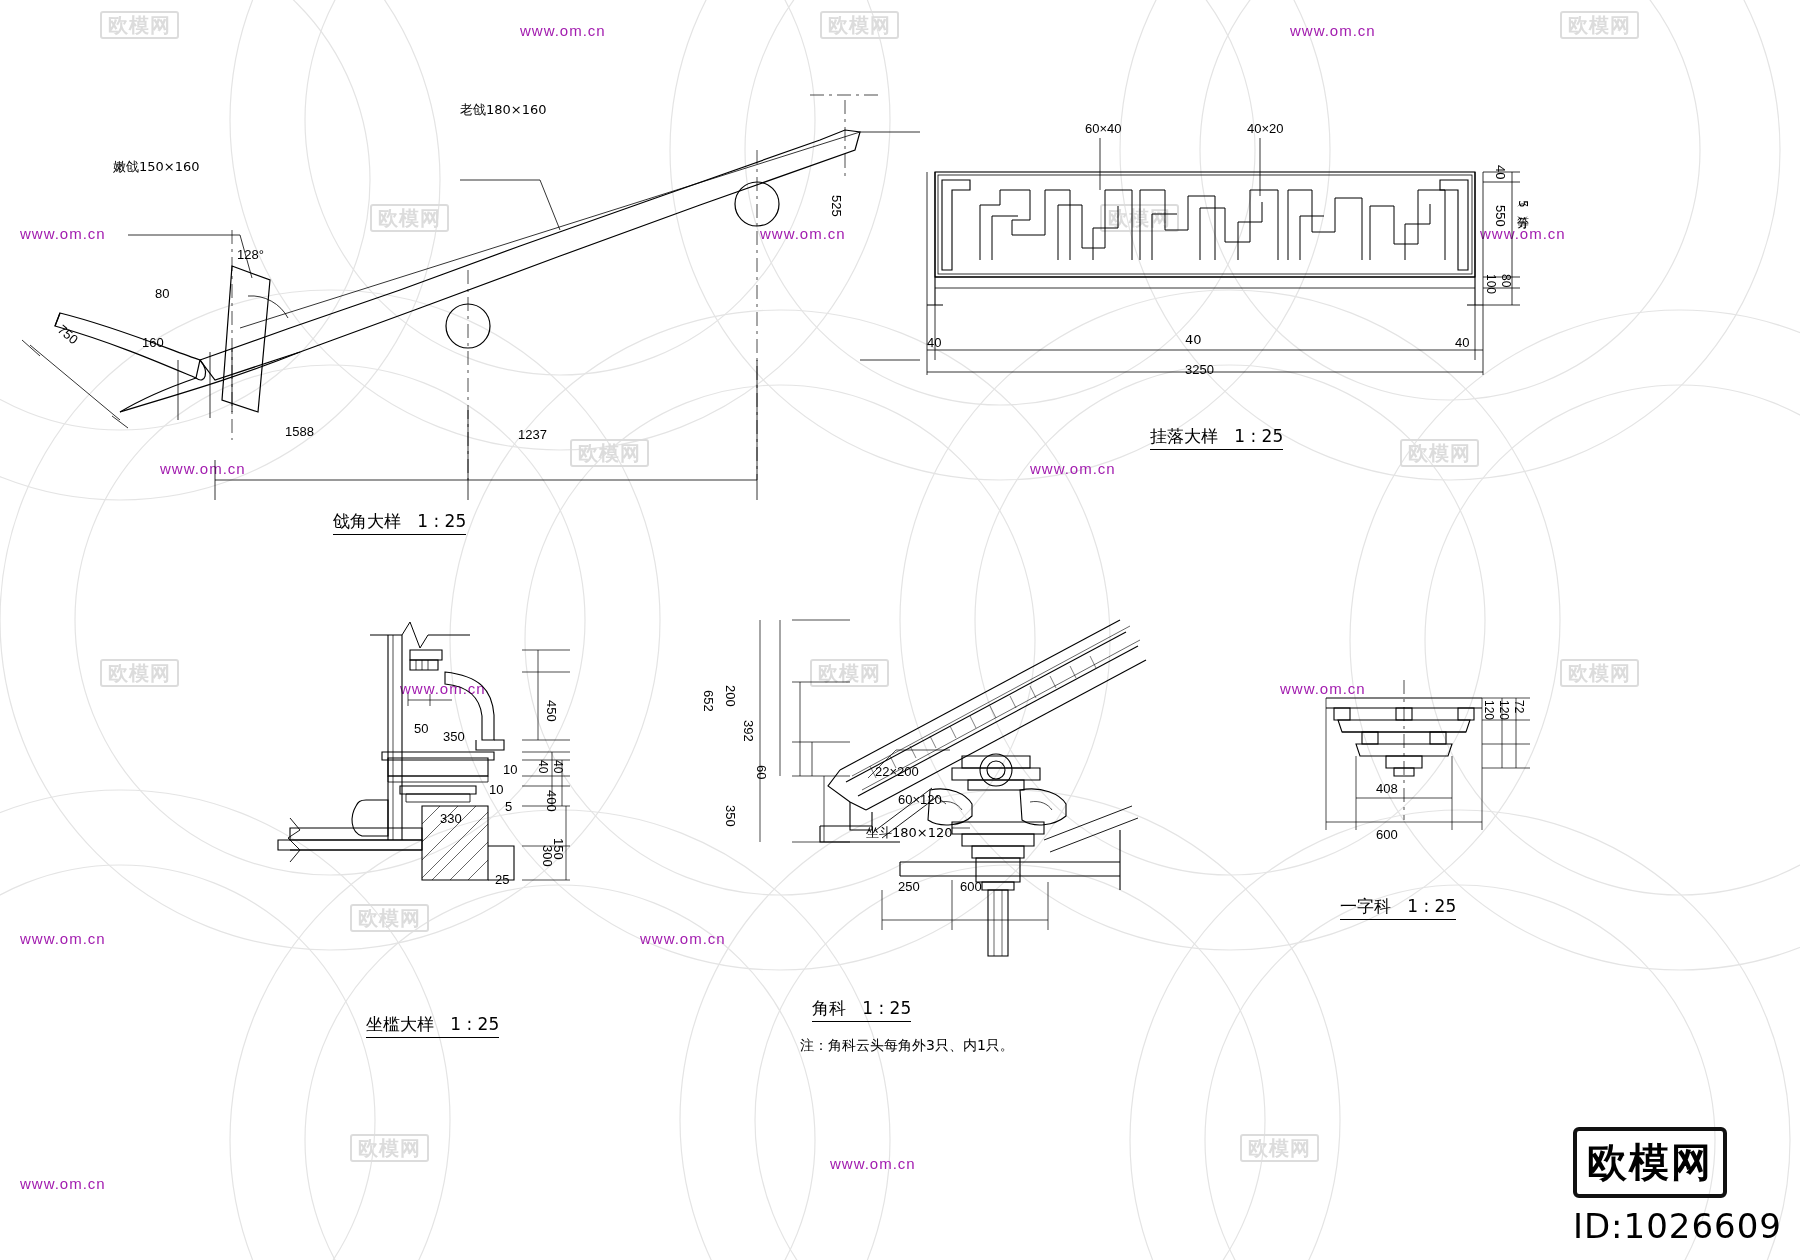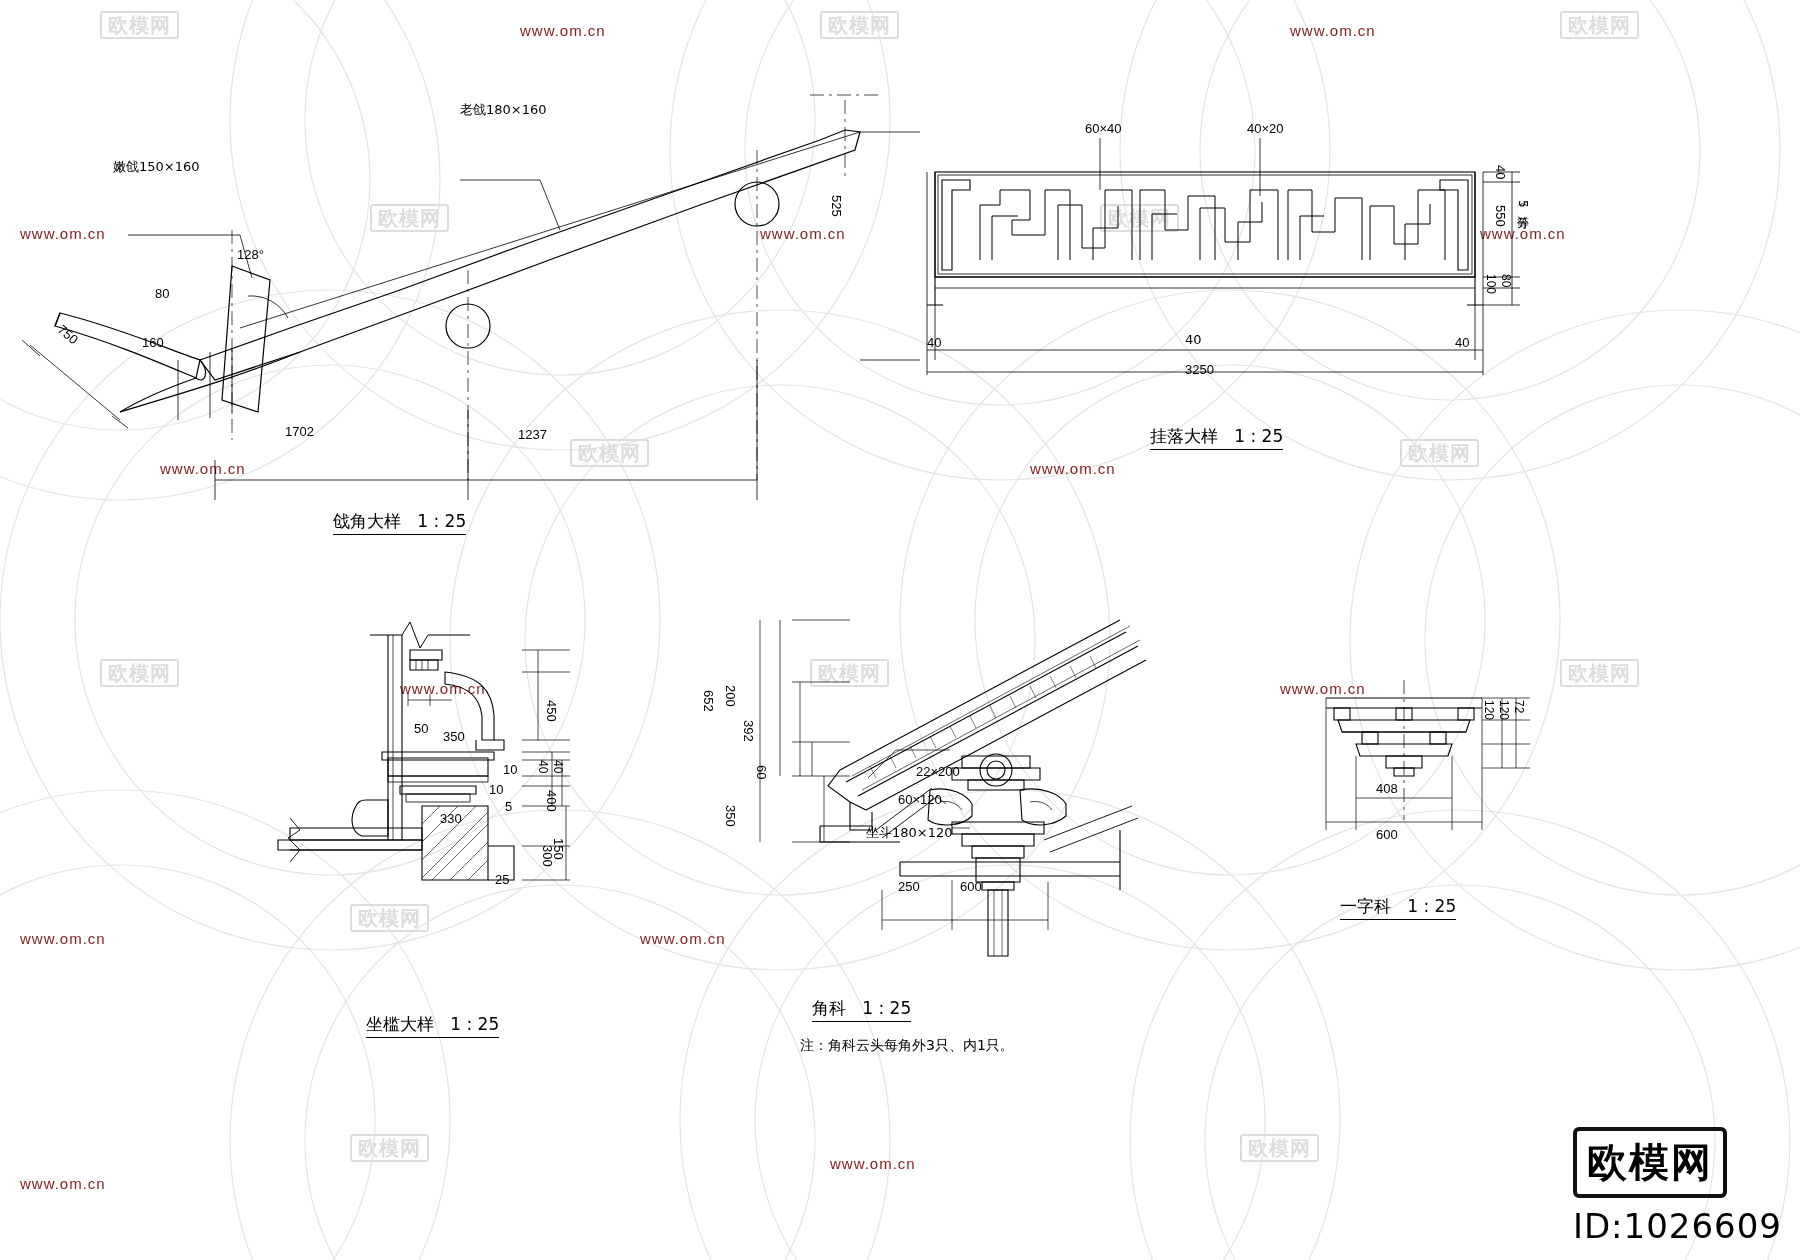--- a/index.html
+++ b/index.html
@@ -8,21 +8,21 @@
     background:#ffffff;
     font-family:"Liberation Sans", sans-serif;
     color:#000;
     position:relative;
     overflow:hidden;
   }
   .sheet{position:absolute;left:0;top:0;width:1800px;height:1260px;}
   .wm-layer{position:absolute;left:0;top:0;width:1800px;height:1260px;pointer-events:none;}
   .wm{
     position:absolute;
-    color:#7f1d1d;
+    color:#a21caf;
     font-size:15px;
     letter-spacing:1px;
     white-space:nowrap;
     font-family:"Liberation Sans", sans-serif;
   }
   .wm.logo{
     font-size:20px;
     font-weight:bold;
     color:#dcdcdc;
   }
@@ -178,21 +178,21 @@
     </g>
   </svg>
 
   <div class="lbl cn" style="left:460px;top:103px;">老戗180×160</div>
   <div class="lbl cn" style="left:113px;top:160px;">嫩戗150×160</div>
   <div class="lbl" style="left:237px;top:248px;">128°</div>
   <div class="lbl" style="left:155px;top:287px;">80</div>
   <div class="lbl" style="left:142px;top:336px;">160</div>
   <div class="lbl" style="left:57px;top:328px;transform:rotate(40deg);">750</div>
   <div class="lbl vert" style="left:830px;top:195px;">525</div>
-  <div class="lbl" style="left:285px;top:425px;">1702</div>
+  <div class="lbl" style="left:285px;top:425px;">1588</div>
   <div class="lbl" style="left:518px;top:428px;">1237</div>
 
   <div class="title cn" style="left:333px;top:510px;">
     <u><span>戗角大样</span>&nbsp;&nbsp;&nbsp;<span>1 : 25</span></u>
   </div>
 
   <svg class="dwg" style="left:900px;top:110px;" width="620" height="300">
     <g fill="none" stroke="#000" stroke-width="1.1">
 
       <rect x="35" y="62" width="540" height="105"></rect>
@@ -395,21 +395,21 @@
         <path d="M270,238 L252,238"></path>
       </g>
     </g>
   </svg>
 
   <div class="lbl vert" style="left:702px;top:690px;">652</div>
   <div class="lbl vert" style="left:724px;top:685px;">200</div>
   <div class="lbl vert" style="left:742px;top:720px;">392</div>
   <div class="lbl vert" style="left:755px;top:765px;">60</div>
   <div class="lbl vert" style="left:724px;top:805px;">350</div>
-  <div class="lbl" style="left:875px;top:765px;margin-left:41px;">22×200</div>
+  <div class="lbl" style="left:875px;top:765px;">22×200</div>
   <div class="lbl" style="left:898px;top:793px;">60×120</div>
   <div class="lbl cn" style="left:866px;top:826px;">坐斗180×120</div>
   <div class="lbl" style="left:898px;top:880px;">250</div>
   <div class="lbl" style="left:960px;top:880px;">600</div>
 
   <div class="title cn" style="left:812px;top:997px;">
     <u><span>角科</span>&nbsp;&nbsp;&nbsp;<span>1 : 25</span></u>
   </div>
   <div class="lbl cn" style="left:800px;top:1038px;font-size:14px;">注：角科云头每角外3只、内1只。</div>
 

